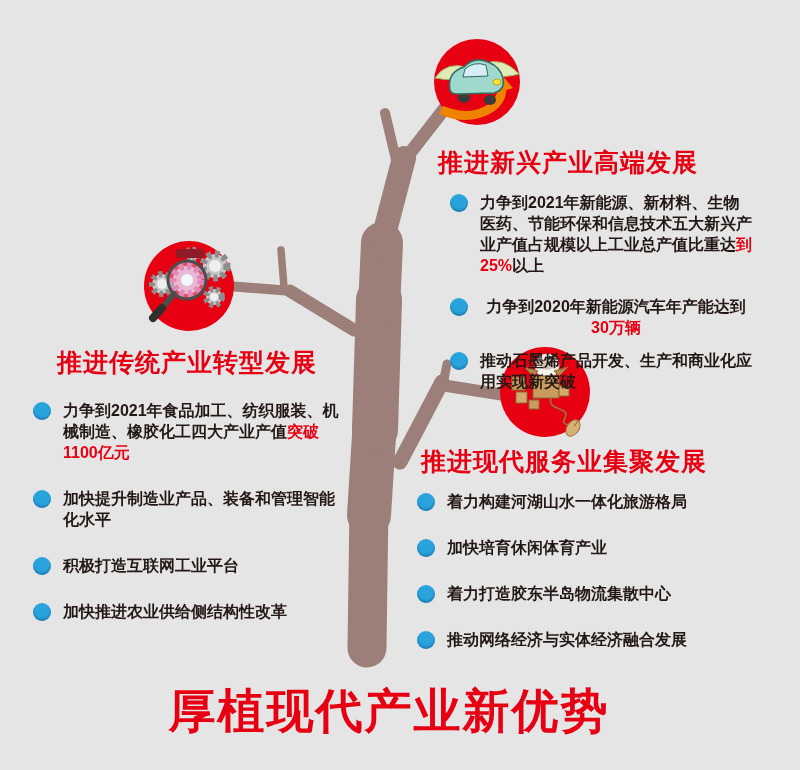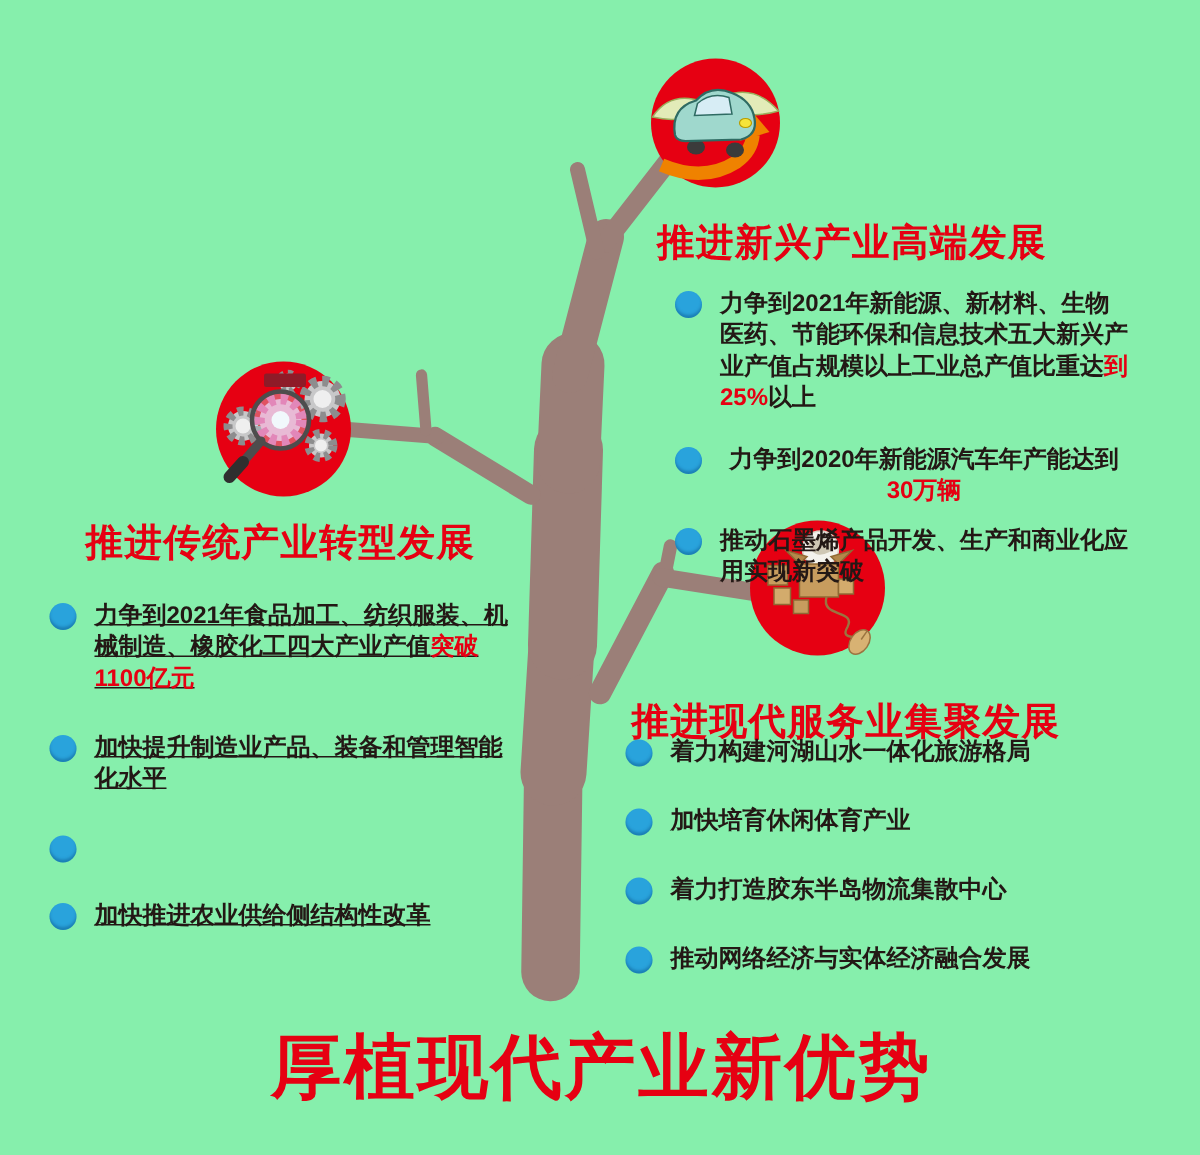--- a/index.html
+++ b/index.html
@@ -3,21 +3,21 @@
 <meta charset="utf-8">
 <style>
   :root{
     --red:#e60012;
     --blue:#29a3dc;
     --trunk:#9b7f78;
     --ink:#231815;
   }
   html,body{margin:0;padding:0;background:#fff;}
   #stage{
-    position:relative;width:800px;height:770px;background:#86efac;
+    position:relative;width:800px;height:770px;background:#e5e5e5;
     overflow:hidden;
     font-family:"Liberation Sans","DejaVu Sans",sans-serif;
     color:var(--ink);
   }
   #tree-svg{position:absolute;left:0;top:0;}
   .trunk{stroke:var(--trunk);fill:none;stroke-linecap:round;}
   .c-red{fill:var(--red);}
 
   .section{position:absolute;}
   .sec-title{
@@ -47,28 +47,28 @@
   .btext .hl{color:var(--red);}
 
   
   #sec-emerging .sec-title{position:absolute;left:438px;top:148px;}
   #sec-emerging .bullets{left:450px;top:192px;width:302px;}
   #sec-emerging .bullet{margin-bottom:20px;}
   #sec-emerging .bullet:nth-child(2){margin-bottom:12px;text-align:center;}
 
   #sec-traditional .sec-title{position:absolute;left:36px;top:348px;margin-left:21px;}
   #sec-traditional .bullets{left:33px;top:400px;width:312px;}
-  #sec-traditional .bullet{margin-bottom:25px;text-decoration:underline;}
-
-  #sec-services .sec-title{position:absolute;left:421px;top:467px;}
+  #sec-traditional .bullet{margin-bottom:25px;}
+
+  #sec-services .sec-title{position:absolute;left:421px;top:447px;}
   #sec-services .bullets{left:417px;top:491px;width:320px;}
   #sec-services .bullet{margin-bottom:25px;}
 
   #main-title{
-    position:absolute;left:12px;top:680px;width:778px;
+    position:absolute;left:0;top:680px;width:778px;
     text-align:center;
     color:var(--red);
     font-family:"Liberation Serif","DejaVu Serif",serif;
     font-weight:900;
     font-size:47px;
     letter-spacing:2px;
     margin:0;
     white-space:nowrap;
   }
 </style>
@@ -172,20 +172,21 @@
         <div class="bullet">
           <span class="dot"></span>
           <p class="btext"><span>力争到2021年食品加工、纺织服装、机械制造、橡胶化工四大产业产值</span><span class="hl">突破1100亿元</span></p>
         </div>
         <div class="bullet">
           <span class="dot"></span>
           <p class="btext"><span>加快提升制造业产品、装备和管理智能化水平</span></p>
         </div>
         <div class="bullet">
           <span class="dot"></span>
+          <p class="btext"><span>积极打造互联网工业平台</span></p>
         </div>
         <div class="bullet">
           <span class="dot"></span>
           <p class="btext"><span>加快推进农业供给侧结构性改革</span></p>
         </div>
       </div>
   </div>
 
   <div class="section" id="sec-services">
     <h2 class="sec-title">推进现代服务业集聚发展</h2>

